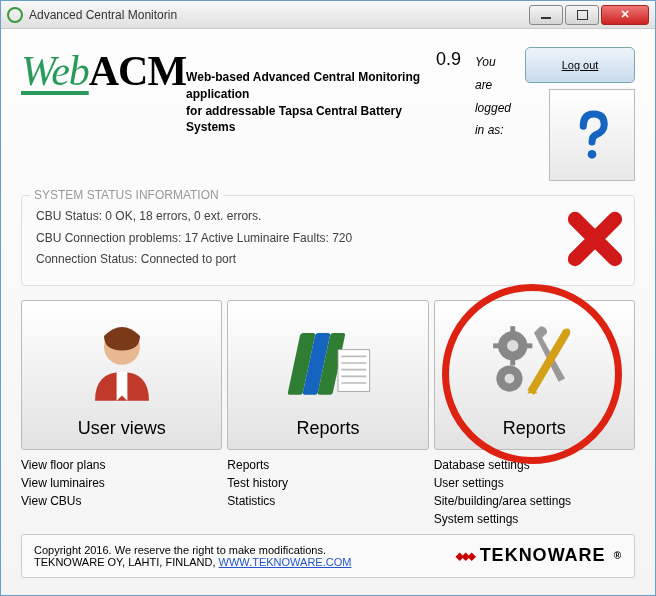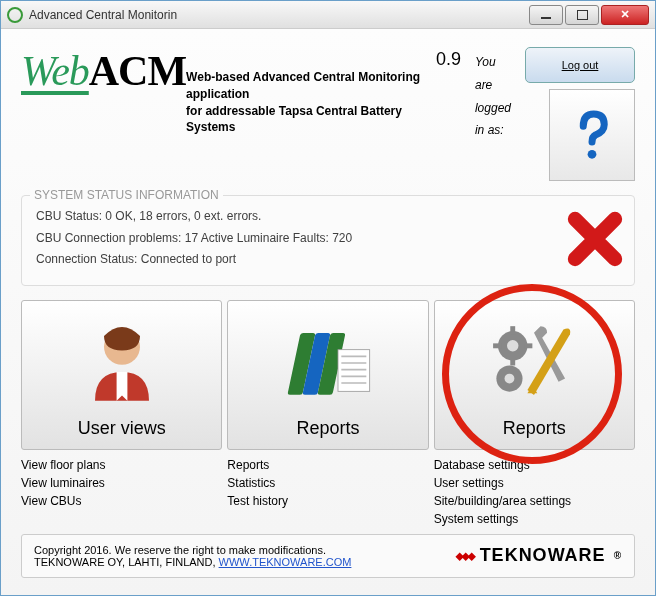--- a/index.html
+++ b/index.html
@@ -137,22 +137,22 @@
                 <rect x="66" y="14" width="18" height="74" rx="3" fill="#2e7d32"></rect>
               </g>
               <rect x="72" y="34" width="38" height="50" fill="#fff" stroke="#999"></rect>
               <path d="M76 42 h30 M76 50 h30 M76 58 h30 M76 66 h30 M76 74 h30" stroke="#bbb" stroke-width="2"></path>
             </svg>
           </div>
           <div class="btn-label">Reports</div>
         </div>
         <div class="sublinks">
           <span>Reports</span>
+          <span>Test history</span>
           <span>Statistics</span>
-          <span>Test history</span>
         </div>
       </div>
 
       <div class="col">
         <div class="big-btn">
           <div class="icon-wrap">
             <svg width="100" height="90" viewBox="0 0 120 110">
               <g fill="#888">
                 <circle cx="34" cy="34" r="18"></circle>
                   <circle cx="34" cy="34" r="7" fill="#ddd"></circle>

